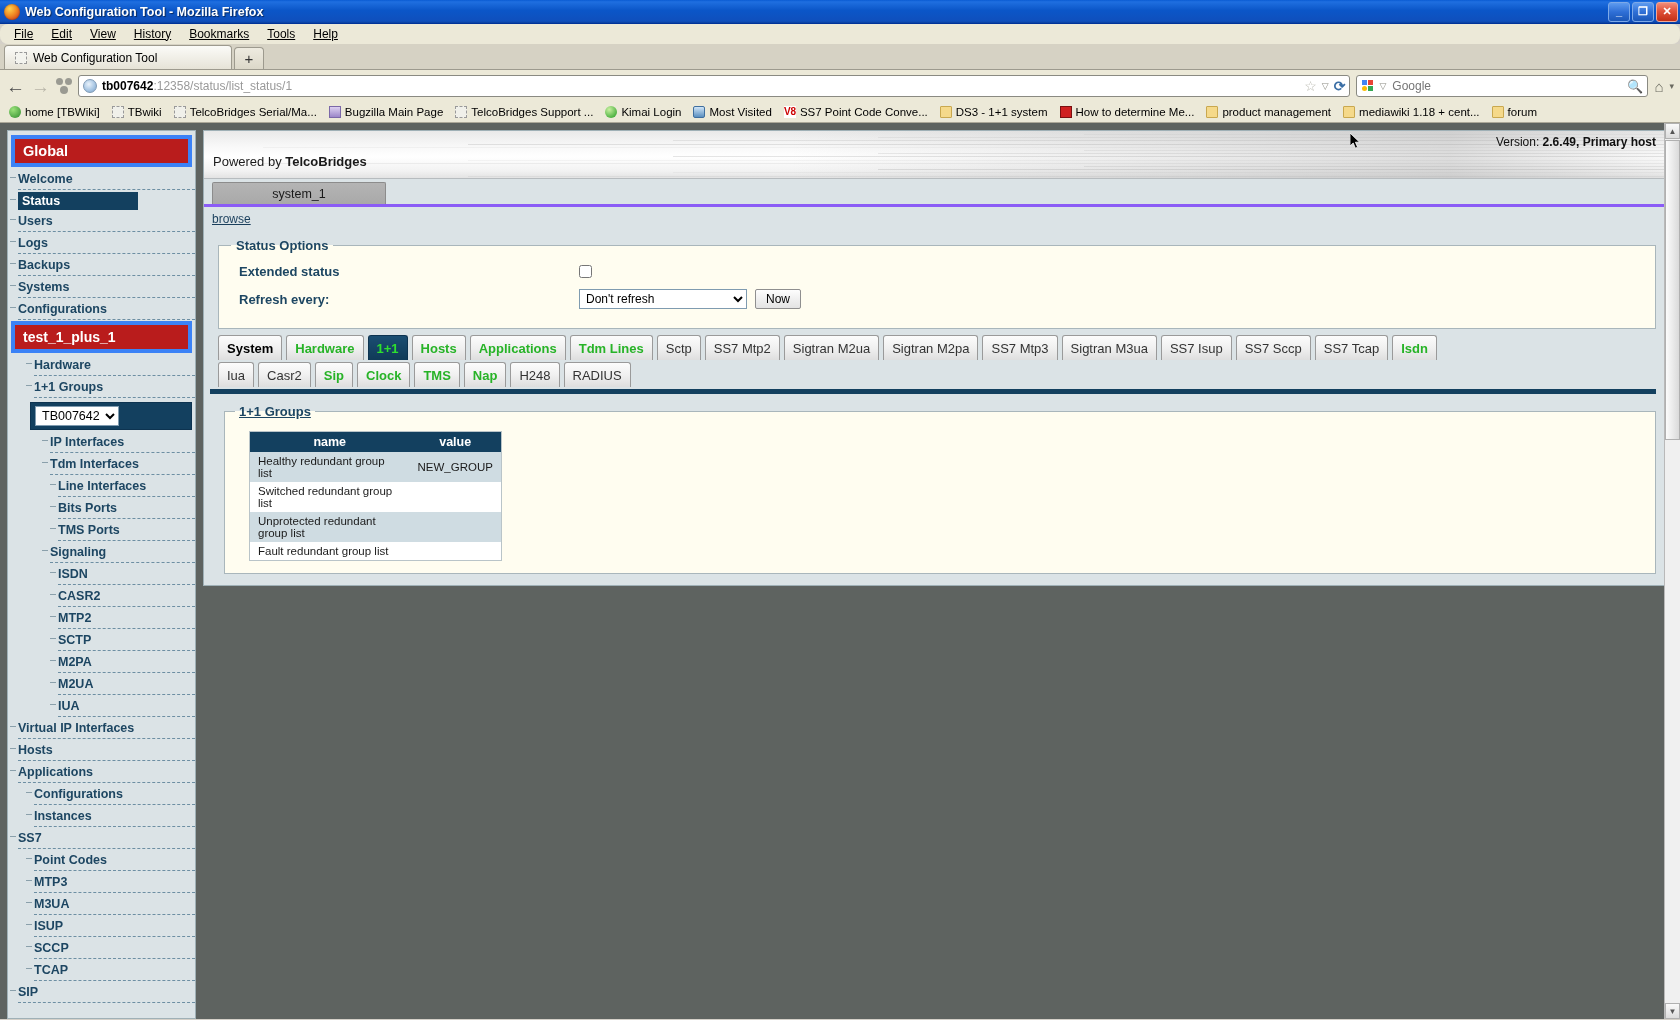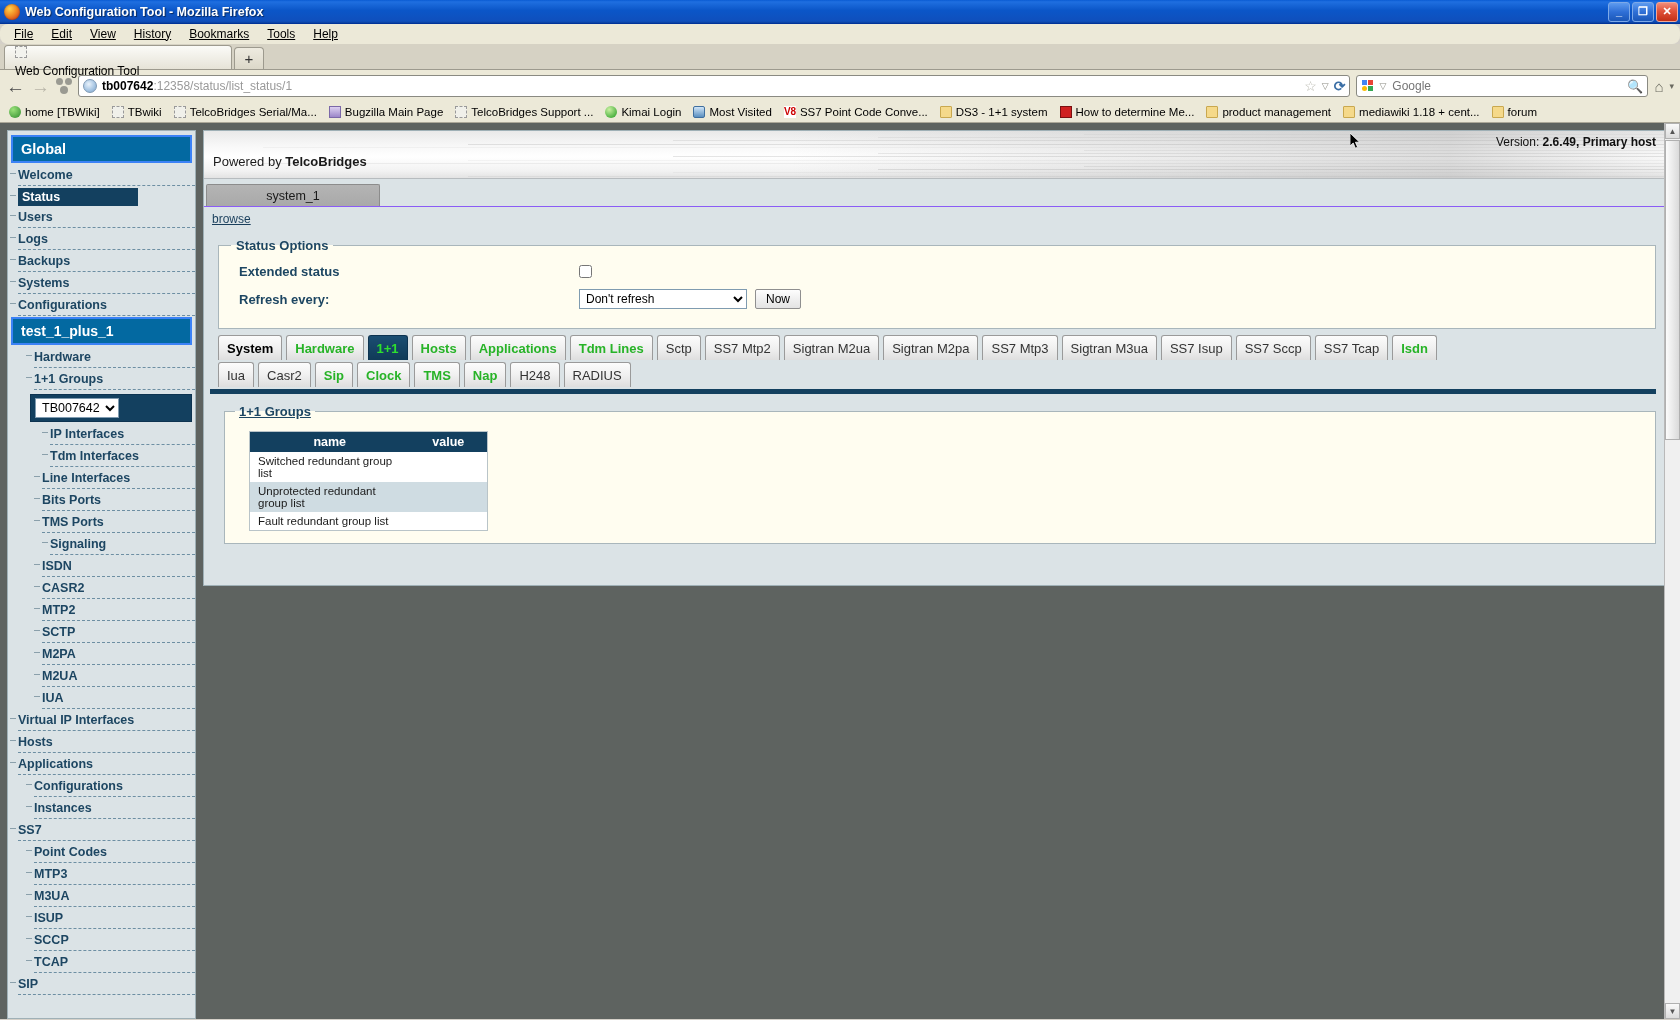--- a/index.html
+++ b/index.html
@@ -67,24 +67,23 @@
     height: 26px; background: #d6d2c4;
     display: flex; align-items: flex-end;
     padding-left: 4px;
     border-bottom: 1px solid #9d9a8e;
   }
   .browser-tab {
     height: 24px; min-width: 228px;
     background: linear-gradient(to bottom, #fbfbf8, #e6e3d7);
     border: 1px solid #9d9a8e; border-bottom: none;
     border-radius: 4px 4px 0 0;
-    display: flex; align-items: flex-start; gap: 6px;
+    display: flex; align-items: center; gap: 6px;
     padding: 0 10px; font-size: 12px; color: #000;
     cursor: pointer;
-    flex-direction: column;
   }
   .tab-favicon {
     width: 12px; height: 12px;
     border: 1px dashed #9a9a9a; background: #f3f3ee;
     flex: 0 0 auto;
   }
   .newtab {
     width: 30px; height: 22px; margin-left: 2px;
     background: linear-gradient(to bottom, #eeebe0, #dcd8c9);
     border: 1px solid #9d9a8e; border-bottom: none;
@@ -179,24 +178,24 @@
     overflow: hidden;
   }
   #sidebar-inner {
     background: #dbe3e6;
     border: 1px solid #9fb0b6;
     width: 189px;
     min-height: 100%;
     padding: 4px 0 10px 0;
   }
   .nav-head {
-    background: #0369a1; color: #fff;
+    background: #b91c1c; color: #fff;
     font-weight: bold; font-size: 14.5px;
     padding: 4px 8px; margin: 0 3px 2px 3px;
-    border: 2px solid #3b82f6;
+    border: 4px solid #3b82f6;
   }
   .nav-head.sub {
     font-size: 14px; 
   }
   .nav-tree { list-style: none; margin: 0; padding: 0; }
   .nav-item {
     position: relative;
     padding: 1px 0 1px 0;
   }
   .nav-link {
@@ -207,21 +206,21 @@
     line-height: 16px;
   }
   .nav-link.active {
     background: #13405f; color: #fff;
     padding-left: 4px; padding-right: 6px;
     display: inline-block; min-width: 120px;
   }
   .lvl1 { margin-left: 10px; }
   .lvl2 { margin-left: 26px; }
   .lvl3 { margin-left: 42px; }
-  .lvl4 { margin-left: 34px; }
+  .lvl4 { margin-left: 50px; }
   .dash {
     border-bottom: 1px dashed #6d8fa3;
     margin-top: 1px;
     height: 0;
   }
   .tick {
     position: absolute; left: -8px; top: 8px;
     width: 6px; border-top: 1px solid #8aa0ab;
   }
   .host-select-wrap {
@@ -265,23 +264,23 @@
     font-size: 13px; color: #1a1a1a;
   }
   #powered b { font-weight: bold; }
   #version {
     position: absolute; right: 14px; top: 4px;
     font-size: 12px; color: #111;
   }
   #version b { font-weight: bold; }
 
   #tabrow-sys {
-    height: 28px; padding-left: 2px;
+    height: 28px; padding-left: 8px;
     display: flex; align-items: flex-end;
-    border-bottom: 1px solid #8b5cf6;
+    border-bottom: 3px solid #8b5cf6;
   }
   .sys-tab {
     height: 22px; min-width: 174px;
     background: linear-gradient(to bottom, #b4b4b4, #a9a9a9);
     border: 1px solid #8c8c8c; border-bottom: none;
     border-radius: 2px 2px 0 0;
     display: flex; align-items: center; justify-content: center;
     font-size: 12.5px; color: #1a1a1a; cursor: pointer;
   }
   #browse-line { padding: 5px 0 3px 8px; }
@@ -857,20 +856,24 @@
       <fieldset class="groups">
         <legend>1+1 Groups</legend>
         <table class="kv">
           <thead>
             <tr>
               <th class="name-col">name</th>
               <th class="value-col">value</th>
             </tr>
           </thead>
           <tbody id="groups-body">
+              <tr class="odd">
+                <td>Healthy redundant group list</td>
+                <td class="val"><span class="newgroup">NEW_GROUP</span></td>
+              </tr>
               <tr class="even">
                 <td>Switched redundant group list</td>
                 <td class="val"></td>
               </tr>
               <tr class="odd">
                 <td>Unprotected redundant group list</td>
                 <td class="val"></td>
               </tr>
               <tr class="even">
                 <td>Fault redundant group list</td>

